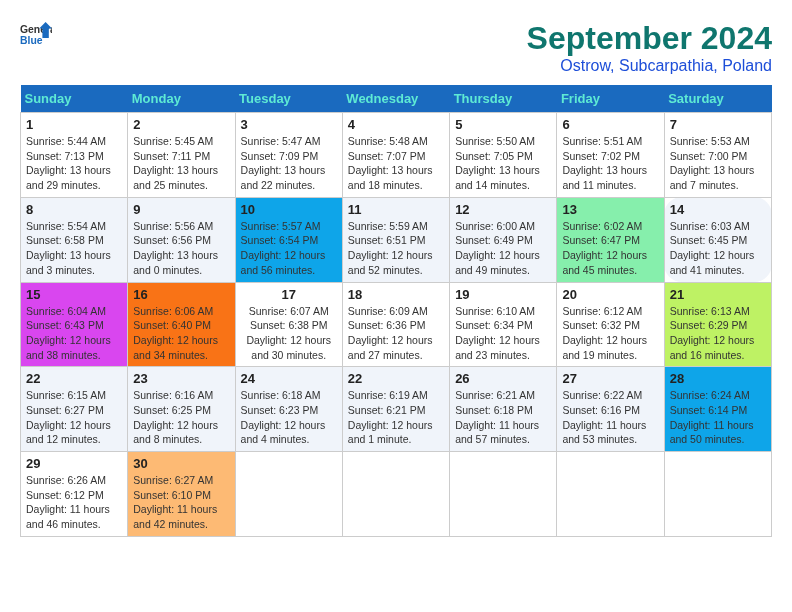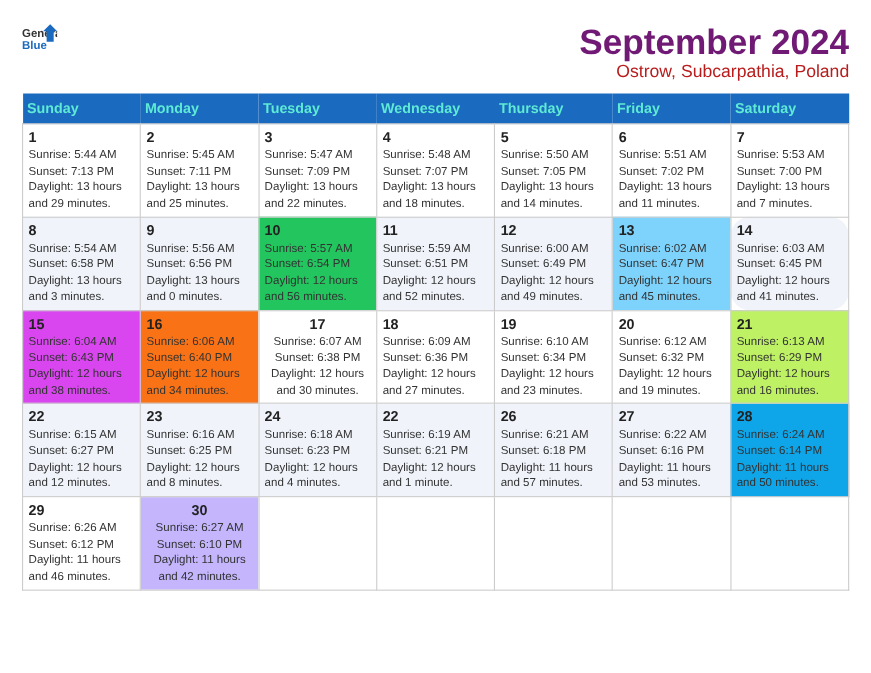--- a/index.html
+++ b/index.html
@@ -24,25 +24,25 @@
     .logo-icon {
       width: 32px;
       height: 28px;
     }
     .title-area {
       text-align: right;
     }
     .month-title {
       font-size: 32px;
       font-weight: bold;
-      color: #701a75;
+      color: #0f766e;
     }
     .location {
       font-size: 16px;
-      color: #b91c1c;
+      color: #1d4ed8;
     }
     table {
       width: 100%;
       border-collapse: collapse;
       font-size: 11px;
     }
     thead th {
       background-color: #1a6abf;
       color: #5eead4;
       padding: 6px 4px;
@@ -143,33 +143,33 @@
       </tr>
       <tr>
         <td style="background: rgb(240, 244, 250);">
           <span class="day-num">8</span>
           <div class="day-info">Sunrise: 5:54 AM<br>Sunset: 6:58 PM<br>Daylight: 13 hours<br>and 3 minutes.</div>
         </td>
         <td style="background: rgb(240, 244, 250);">
           <span class="day-num">9</span>
           <div class="day-info">Sunrise: 5:56 AM<br>Sunset: 6:56 PM<br>Daylight: 13 hours<br>and 0 minutes.</div>
         </td>
-        <td style="background: #22c55e; margin-left: 27px;">
+        <td style="background: #0ea5e9; margin-left: 27px;">
           <span class="day-num">10</span>
           <div class="day-info">Sunrise: 5:57 AM<br>Sunset: 6:54 PM<br>Daylight: 12 hours<br>and 56 minutes.</div>
         </td>
         <td style="background: rgb(240, 244, 250);">
           <span class="day-num">11</span>
           <div class="day-info">Sunrise: 5:59 AM<br>Sunset: 6:51 PM<br>Daylight: 12 hours<br>and 52 minutes.</div>
         </td>
         <td style="background: rgb(240, 244, 250);">
           <span class="day-num">12</span>
           <div class="day-info">Sunrise: 6:00 AM<br>Sunset: 6:49 PM<br>Daylight: 12 hours<br>and 49 minutes.</div>
         </td>
-        <td style="background: #7dd3fc;">
+        <td style="background: #86efac;">
           <span class="day-num">13</span>
           <div class="day-info">Sunrise: 6:02 AM<br>Sunset: 6:47 PM<br>Daylight: 12 hours<br>and 45 minutes.</div>
         </td>
         <td style="background: rgb(240, 244, 250); border-radius: 18px;">
           <span class="day-num">14</span>
           <div class="day-info">Sunrise: 6:03 AM<br>Sunset: 6:45 PM<br>Daylight: 12 hours<br>and 41 minutes.</div>
         </td>
       </tr>
       <tr>
         <td style="background: #d946ef;">
@@ -229,21 +229,21 @@
         <td style="background: #0ea5e9;">
           <span class="day-num">28</span>
           <div class="day-info">Sunrise: 6:24 AM<br>Sunset: 6:14 PM<br>Daylight: 11 hours<br>and 50 minutes.</div>
         </td>
       </tr>
       <tr>
         <td style="background: rgb(255, 255, 255);">
           <span class="day-num">29</span>
           <div class="day-info">Sunrise: 6:26 AM<br>Sunset: 6:12 PM<br>Daylight: 11 hours<br>and 46 minutes.</div>
         </td>
-        <td style="background: #c4b5fd; text-align: center;">
+        <td style="background: #fdba74;">
           <span class="day-num">30</span>
           <div class="day-info">Sunrise: 6:27 AM<br>Sunset: 6:10 PM<br>Daylight: 11 hours<br>and 42 minutes.</div>
         </td>
         <td class="empty" style="background: rgb(255, 255, 255);"></td>
         <td class="empty" style="background: rgb(255, 255, 255);"></td>
         <td class="empty" style="background: rgb(255, 255, 255);"></td>
         <td class="empty" style="background: rgb(255, 255, 255);"></td>
         <td class="empty" style="background: rgb(255, 255, 255);"></td>
       </tr>
     </tbody>

